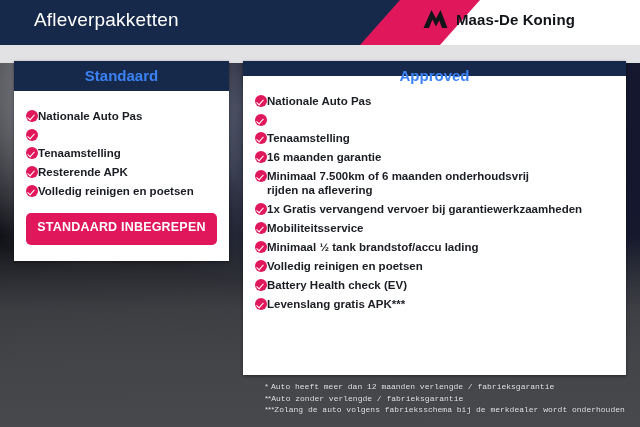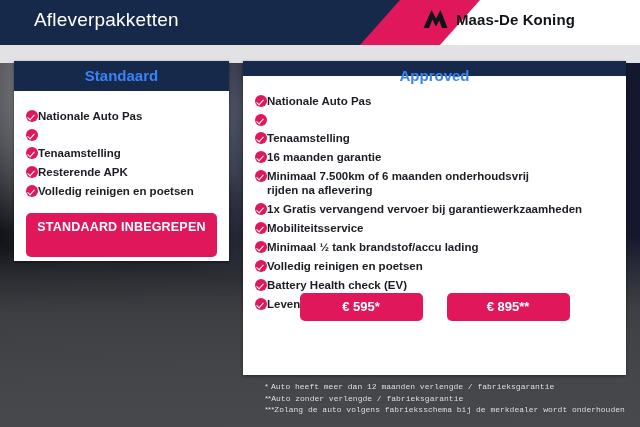--- a/index.html
+++ b/index.html
@@ -51,21 +51,21 @@
   ul.feat li{display:flex;align-items:flex-start;margin-bottom:5px;}
   ul.feat .txt{font-size:11.5px;font-weight:700;color:#1a1d23;line-height:14px;}
   ul.feat .txt .cont{display:block;}
   .chk{flex:0 0 auto;width:12px;height:12px;border-radius:50%;background:#e0185b;
     position:relative;margin-top:1px;}
   .chk::after{content:"";position:absolute;left:3.3px;top:2.6px;width:3px;height:6px;
     border:solid #ffffff;border-width:0 1.7px 1.7px 0;transform:rotate(42deg);}
 
   .pill{display:inline-block;background:#e0185b;color:#fff;border-radius:5px;
     font-weight:700;text-align:center;}
-  #btn-standaard{position:absolute;left:12px;top:152px;width:191px;height:44px;line-height:28px;font-size:12.5px;letter-spacing:.2px;}
+  #btn-standaard{position:absolute;left:12px;top:152px;width:191px;height:32px;line-height:28px;font-size:12.5px;letter-spacing:.2px;}
 
   .price-row{position:absolute;left:0;top:232px;width:383px;display:flex;justify-content:center;gap:24px;}
   .price-row .pill{width:123px;height:28px;line-height:28px;font-size:13px;}
 
   
   .notes{position:absolute;left:243px;top:381px;width:383px;}
   .note{display:flex;gap:0;font-size:8px;color:#e6e6e8;line-height:11.5px;
     text-shadow:0 0 1px rgba(0,0,0,.5);}
   .note .star{flex:0 0 28px;padding-left:22px;box-sizing:border-box;}
   .note .ntxt{flex:1 1 auto;font-family:Liberation Mono, monospace;}
@@ -163,24 +163,20 @@
         </li>
         <li>
           <span class="chk"></span>
           <span class="txt">Battery Health check (EV)</span>
         </li>
         <li>
           <span class="chk"></span>
           <span class="txt">Levenslang gratis APK***</span>
         </li>
       </ul>
-      <div class="price-row">
-        <div class="pill">€ 595*</div>
-        <div class="pill">€ 895**</div>
-      </div>
     </div>
   </div>
 
   <div class="notes">
     <div class="note">
       <span class="star">*</span>
       <span class="ntxt">Auto heeft meer dan 12 maanden verlengde / fabrieksgarantie</span>
     </div>
     <div class="note">
       <span class="star">**</span>

